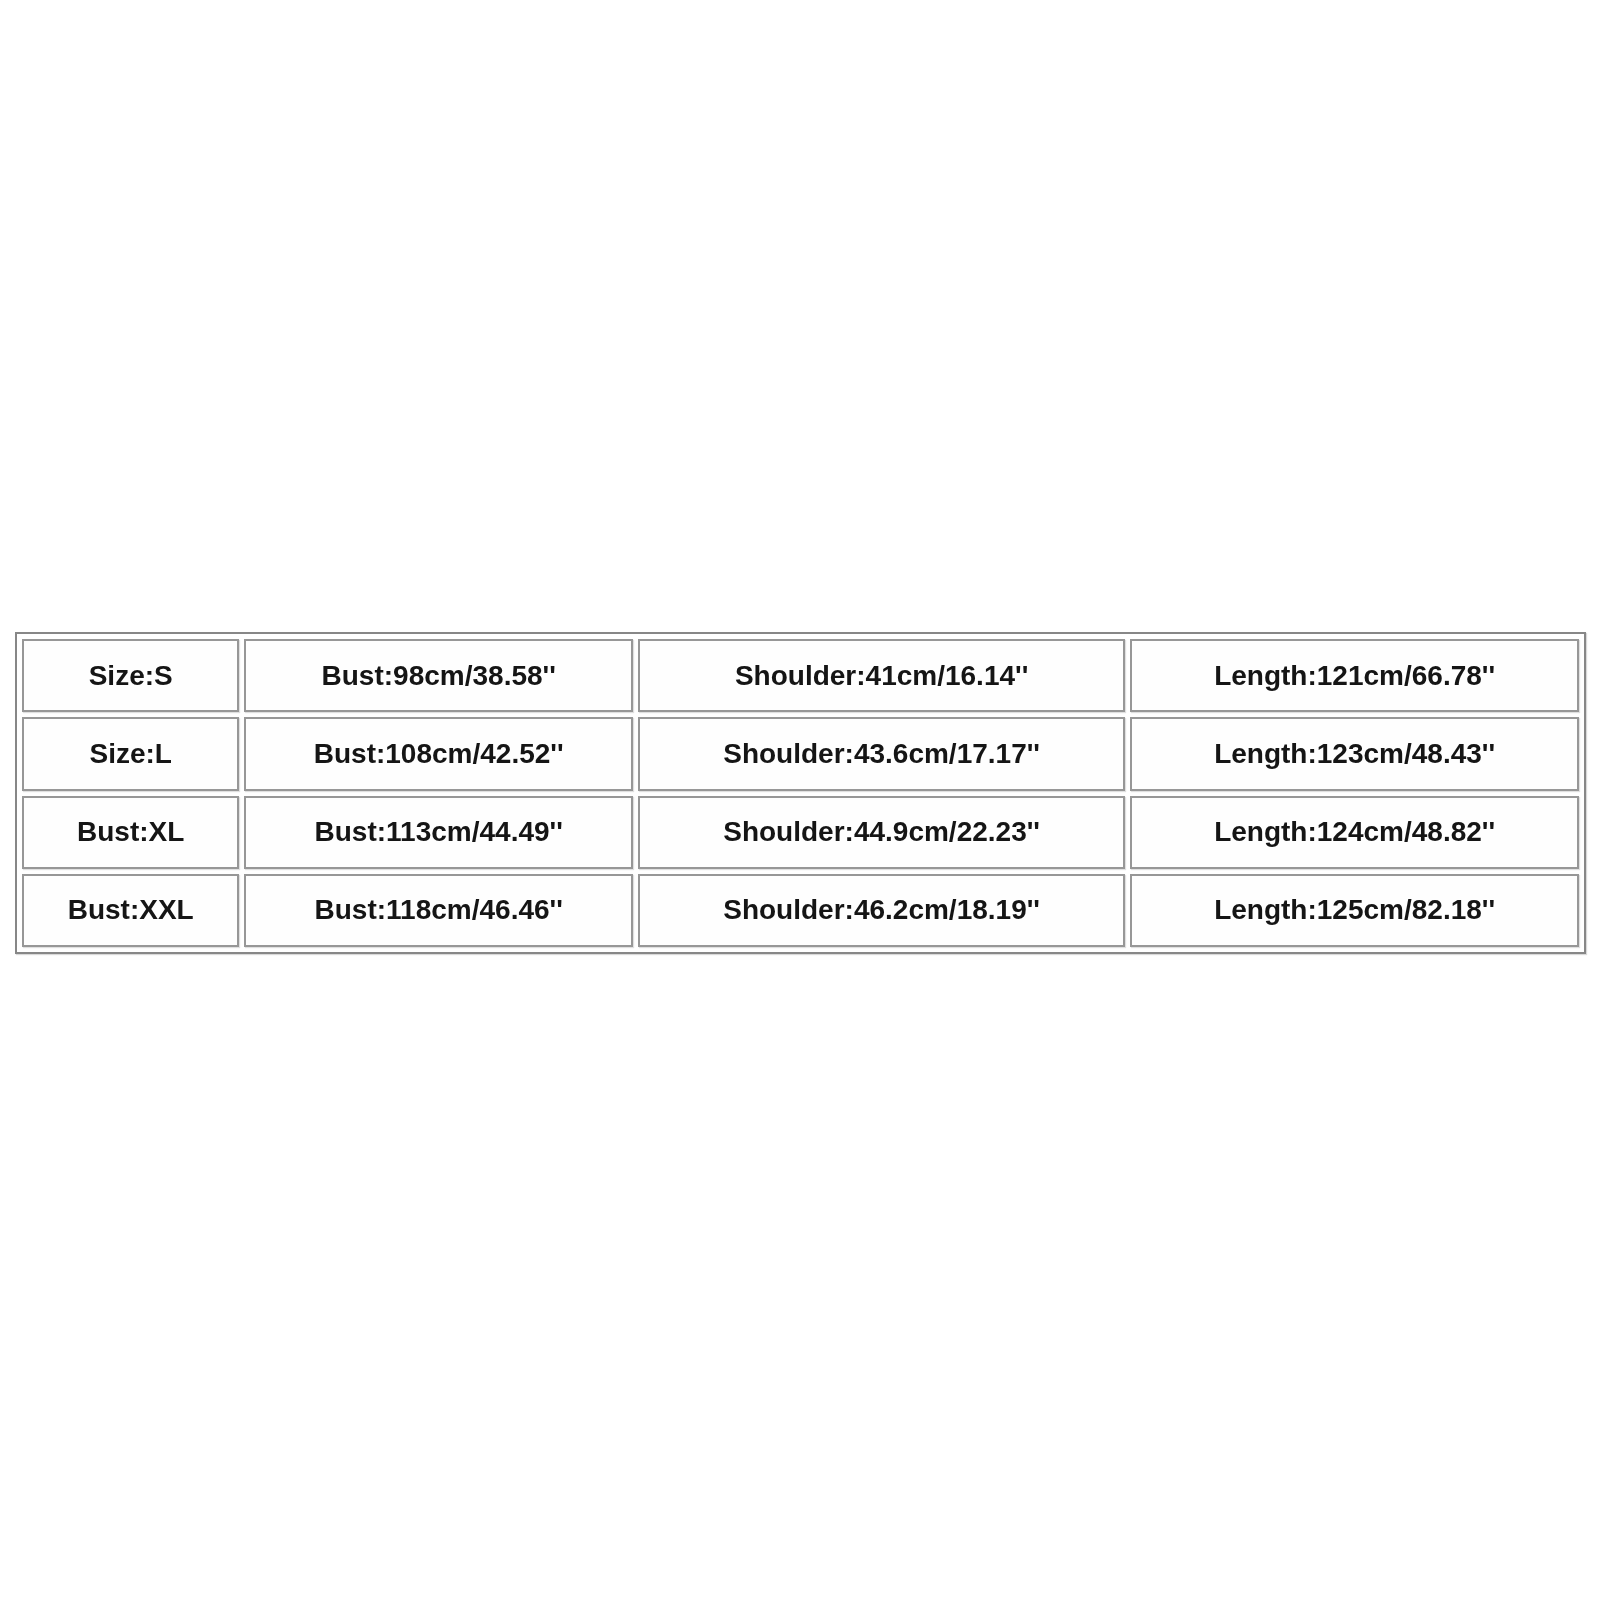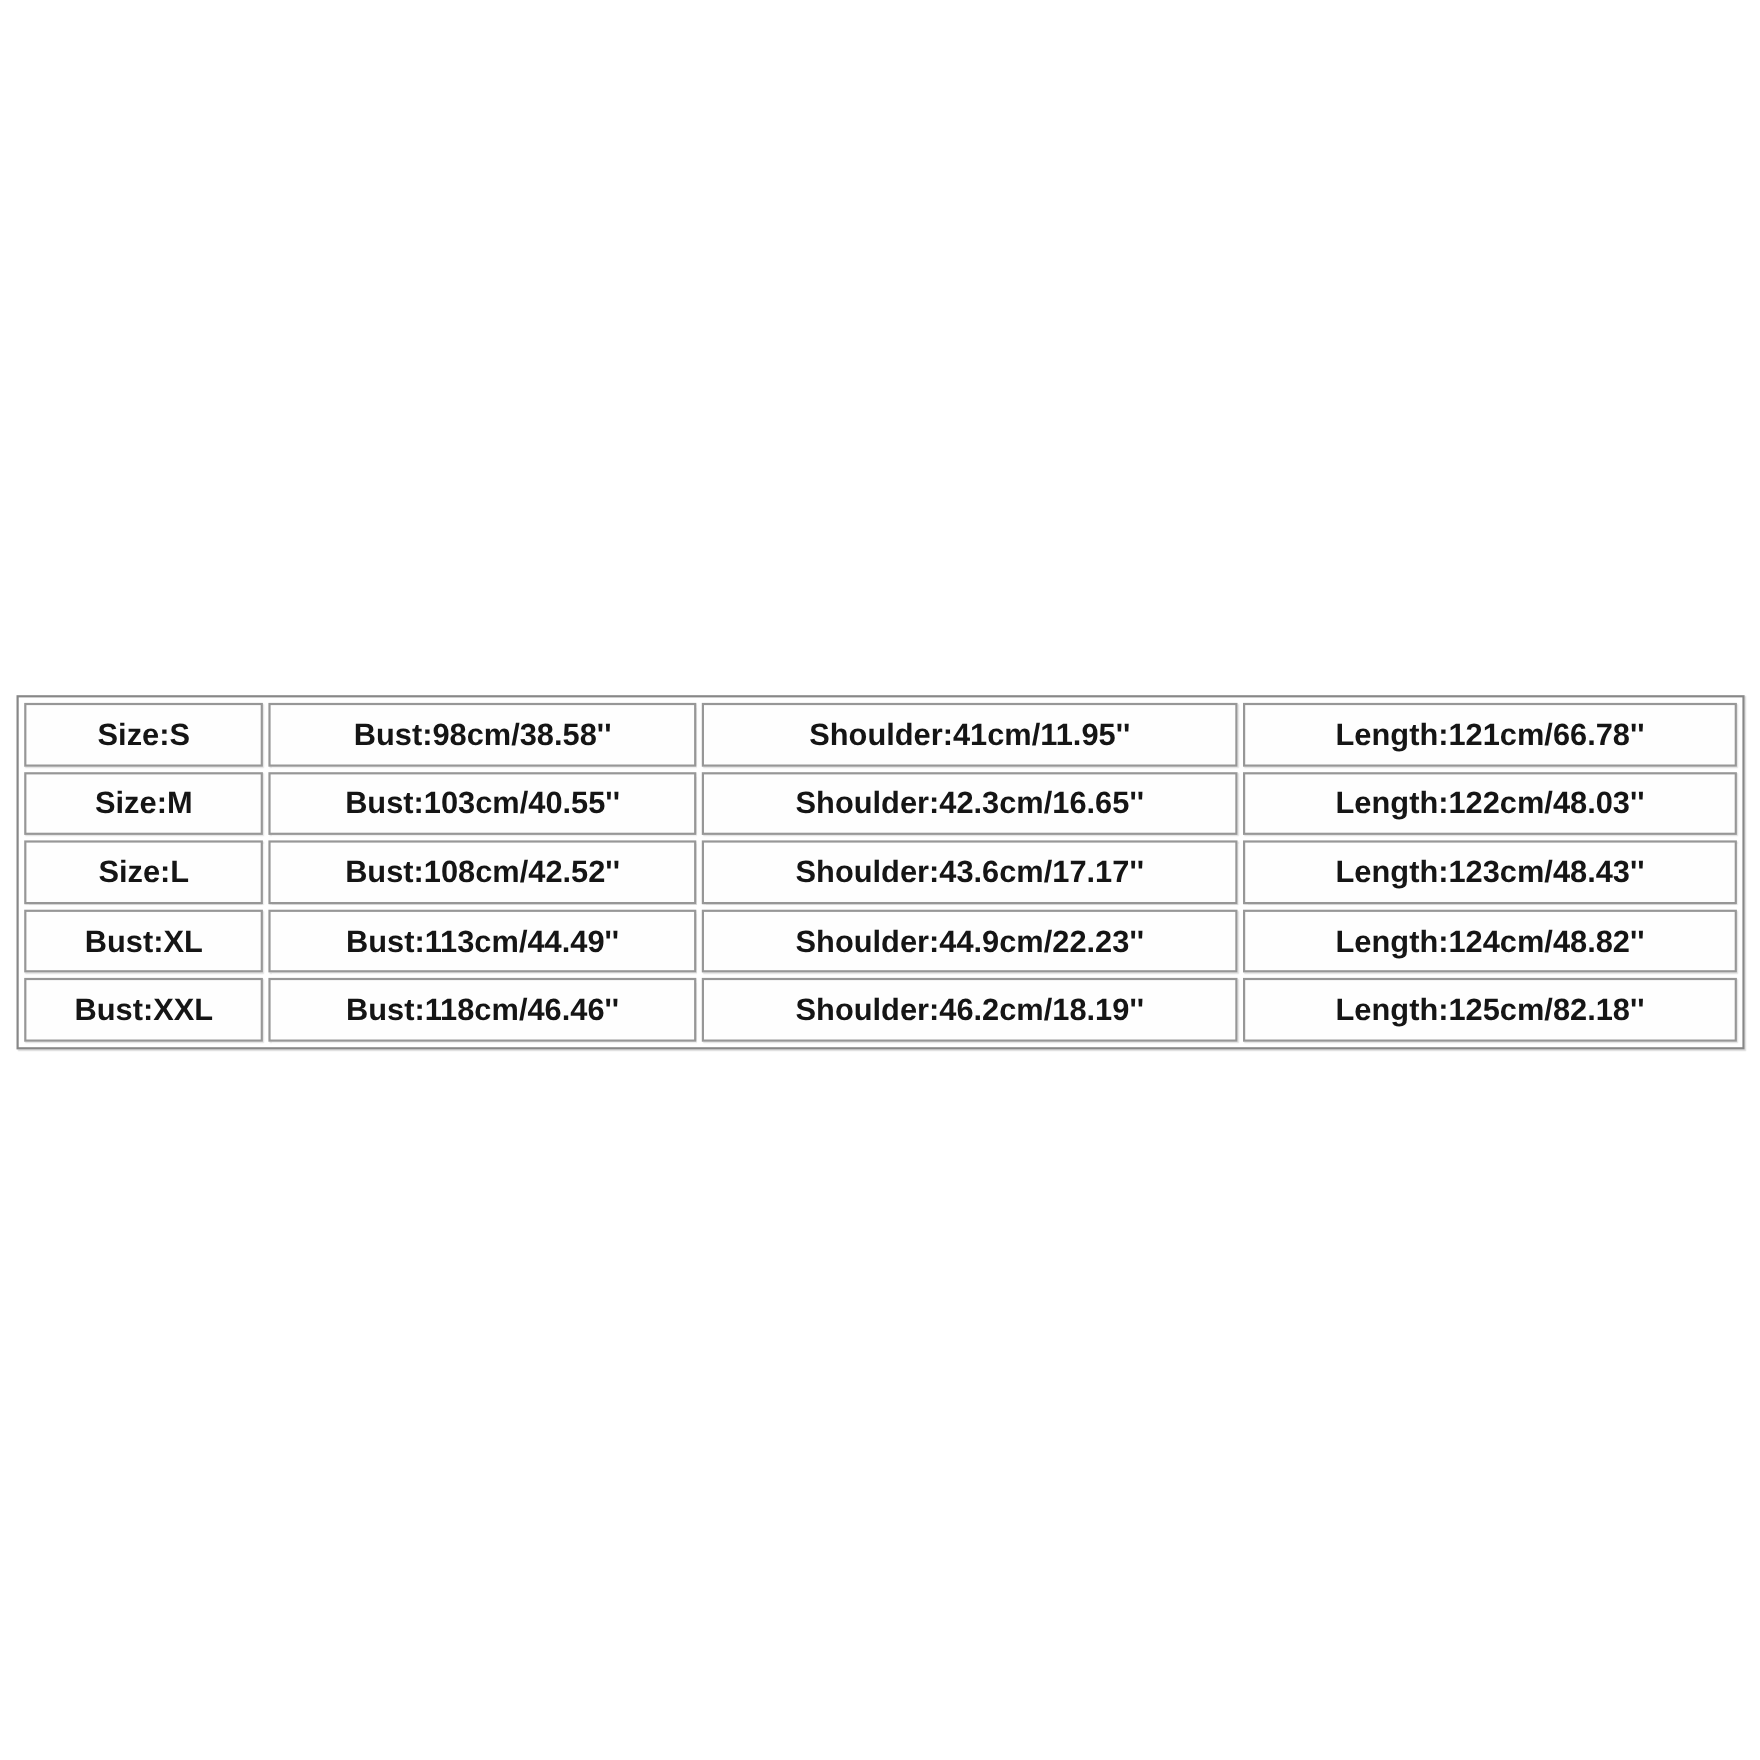--- a/index.html
+++ b/index.html
@@ -54,28 +54,22 @@
     <colgroup>
       <col class="c-size">
       <col class="c-bust">
       <col class="c-shoulder">
       <col class="c-length">
     </colgroup>
     <tbody>
       <tr>
         <td>Size:S</td>
         <td>Bust:98cm/38.58''</td>
-        <td>Shoulder:41cm/11.95''</td>
+        <td>Shoulder:41cm/16.14''</td>
         <td>Length:121cm/66.78''</td>
-      </tr>
-      <tr>
-        <td>Size:M</td>
-        <td>Bust:103cm/40.55''</td>
-        <td>Shoulder:42.3cm/16.65''</td>
-        <td>Length:122cm/48.03''</td>
       </tr>
       <tr>
         <td>Size:L</td>
         <td>Bust:108cm/42.52''</td>
         <td>Shoulder:43.6cm/17.17''</td>
         <td>Length:123cm/48.43''</td>
       </tr>
       <tr>
         <td>Bust:XL</td>
         <td>Bust:113cm/44.49''</td>

